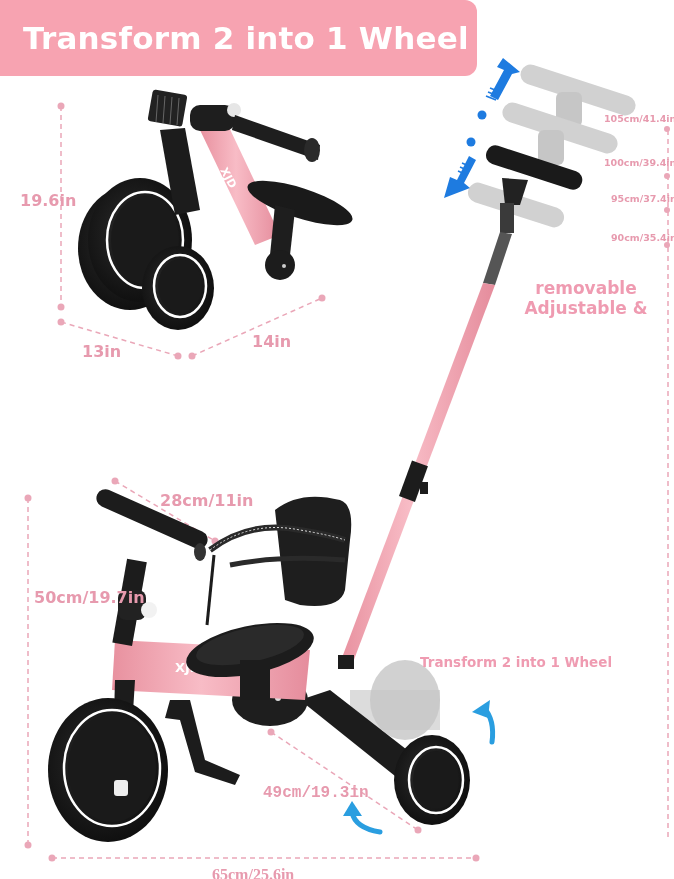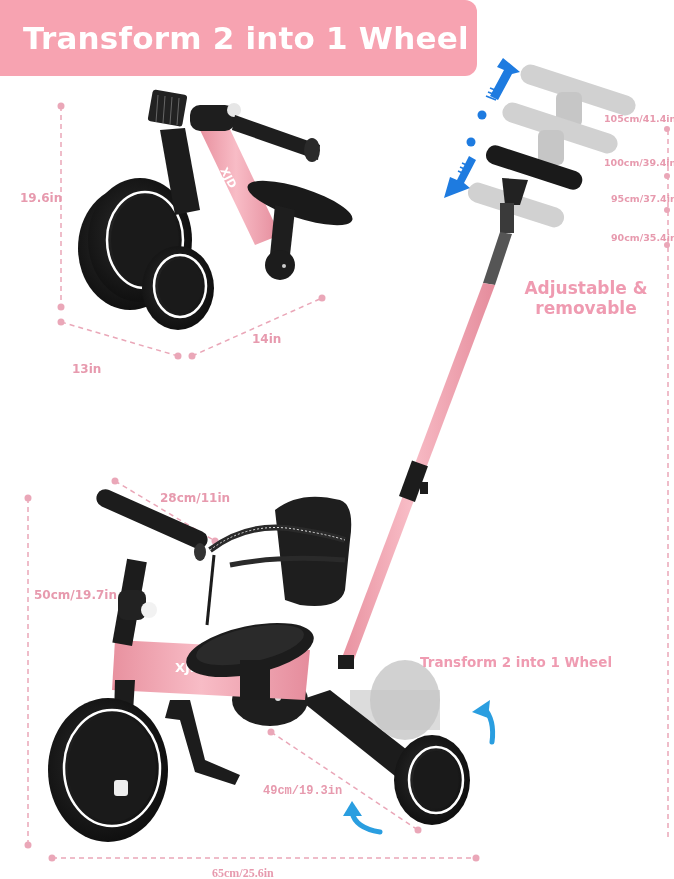--- a/index.html
+++ b/index.html
@@ -5,21 +5,21 @@
   * { box-sizing: border-box; margin: 0; padding: 0; }
   html, body { width: 674px; height: 879px; background: #ffffff; overflow: hidden; }
   body { position: relative; font-family: "DejaVu Sans", "Liberation Sans", sans-serif; }
   .abs { position: absolute; }
   .banner {
     left: 0; top: 0; width: 477px; height: 76px;
     background: #f7a3b1; border-radius: 0 12px 12px 0;
     display: flex; align-items: center; padding-left: 23px;
   }
   .banner span { color: #ffffff; font-weight: bold; font-size: 31px; letter-spacing: 0.2px; }
-  .dim { color: #e79aae; font-size: 12px; font-weight: bold; white-space: nowrap; }
+  .dim { color: #e79aae; font-size: 16px; font-weight: bold; white-space: nowrap; }
   .dim-sm { color: #e79aae; font-size: 9.5px; font-weight: bold; white-space: nowrap; }
   .pink-title { color: #ef9bb1; font-weight: bold; font-size: 17px; text-align: center; line-height: 20px; }
   .pink-sub { color: #ef9bb1; font-weight: bold; font-size: 13.5px; white-space: nowrap; }
   svg { position: absolute; left: 0; top: 0; }
 </style>
 </head>
 <body>
 
 <div class="abs banner">
   <span>Transform 2 into 1 Wheel</span>
@@ -204,30 +204,30 @@
     <path d="M492,742 Q495,720 484,708"></path>
     <path d="M380,832 Q355,828 352,812"></path>
   </g>
   <g fill="#2a9ee0">
     <polygon points="472,712 490,700 488,718"></polygon>
     <polygon points="343,816 362,816 352,801"></polygon>
   </g>
 </svg>
 
 <div class="abs dim" style="left:20px; top:191px;">19.6in</div>
-<div class="abs dim" style="left:72px; top:342px;margin-top:20px;">13in</div>
+<div class="abs dim" style="left:82px; top:342px;">13in</div>
 <div class="abs dim" style="left:252px; top:332px;">14in</div>
 
 <div class="abs dim-sm" style="left:604px; top:113px;">105cm/41.4in</div>
 <div class="abs dim-sm" style="left:604px; top:157px;">100cm/39.4in</div>
 <div class="abs dim-sm" style="left:611px; top:193px;">95cm/37.4in</div>
 <div class="abs dim-sm" style="left:611px; top:232px;">90cm/35.4in</div>
 
 <div class="abs" style="left:518px; top:278px; width:136px;">
+  <div class="pink-title">removable</div>
   <div class="pink-title">Adjustable &amp;</div>
-  <div class="pink-title">removable</div>
 </div>
 
 <div class="abs dim" style="left:160px; top:491px;">28cm/11in</div>
 <div class="abs dim" style="left:34px; top:588px;">50cm/19.7in</div>
 <div class="abs pink-sub" style="left:420px; top:654px;">Transform 2 into 1 Wheel</div>
 <div class="abs dim" style="left:263px; top:784px;font-family:Liberation Mono, monospace;">49cm/19.3in</div>
 <div class="abs dim" style="left:212px; top:866px;font-family:Liberation Serif, serif;">65cm/25.6in</div>
 
 </body></html>

